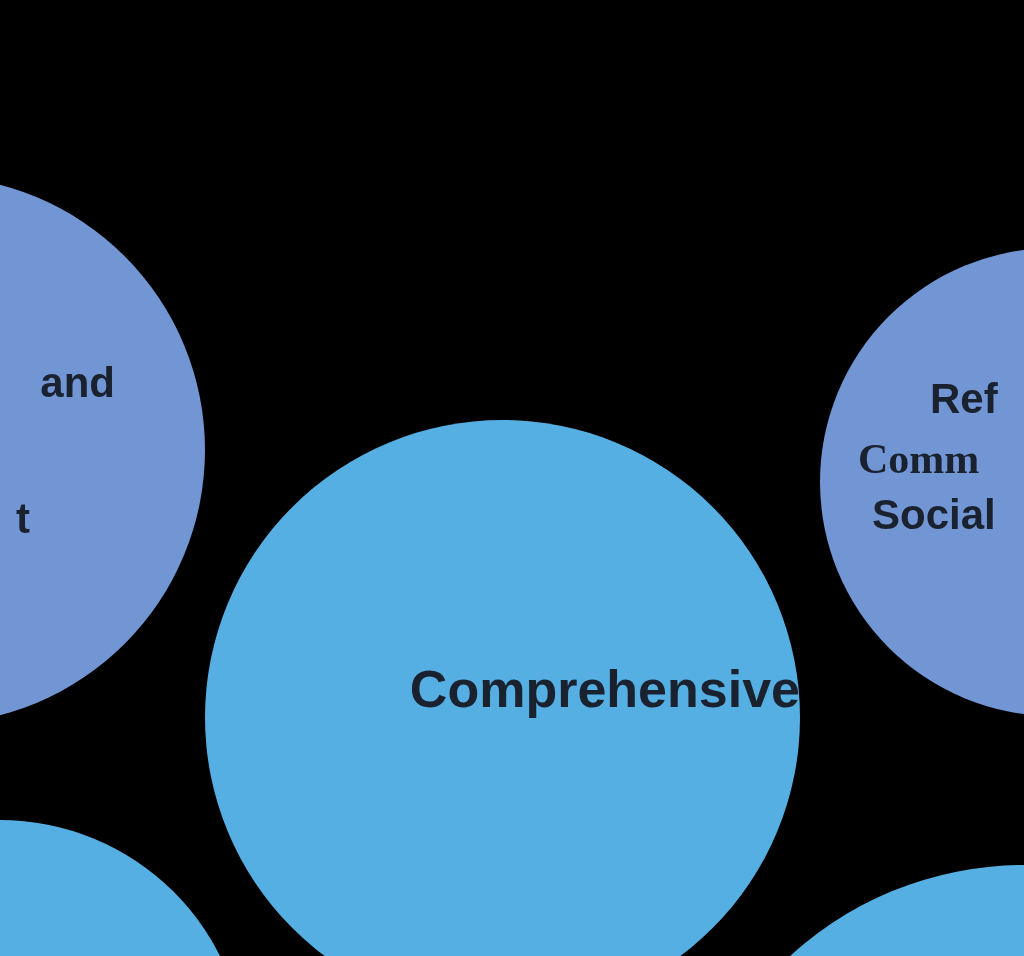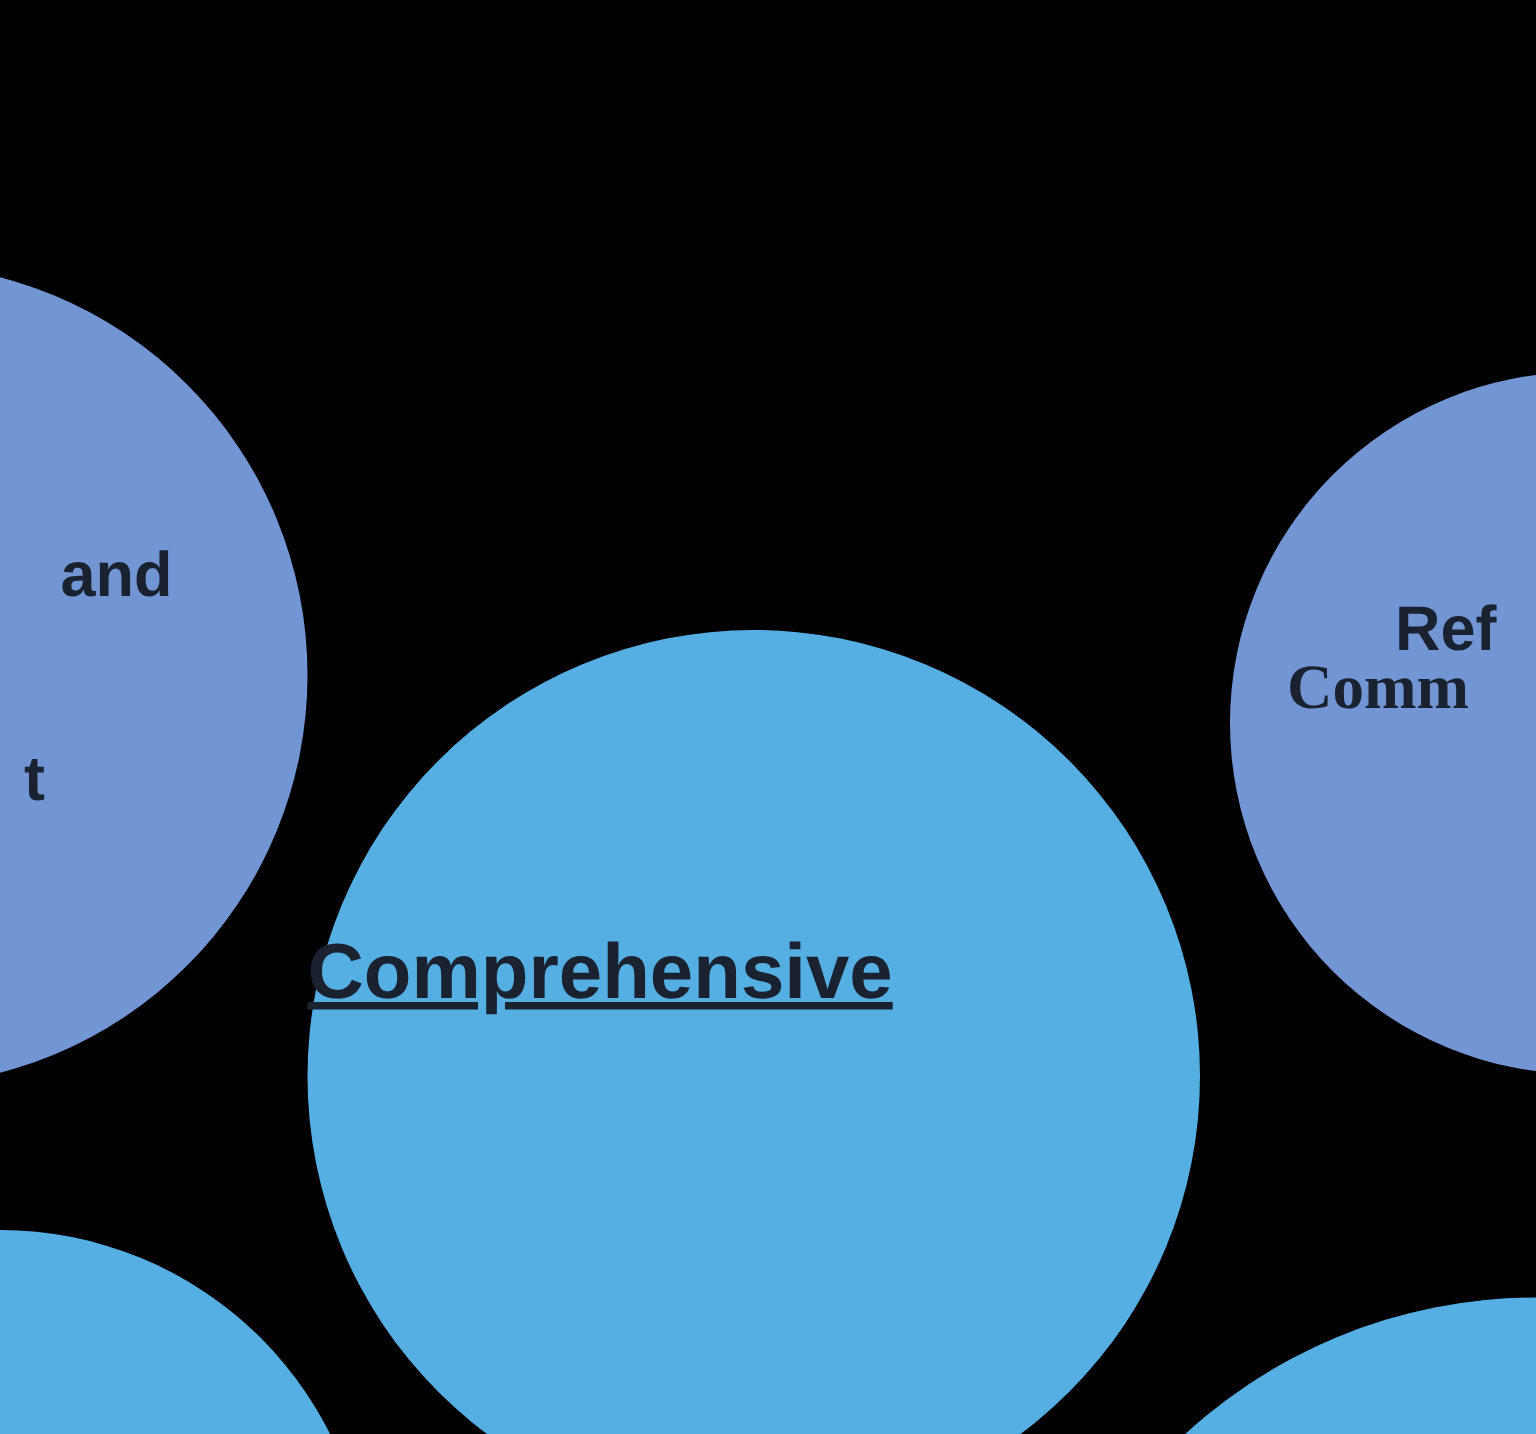--- a/index.html
+++ b/index.html
@@ -30,35 +30,34 @@
   .circle.bottomright { left: 678px;  top: 865px; width: 692px; height: 692px; }
 
   .label {
     position: absolute;
     color: #1A2230;
     font-weight: 700;
     white-space: nowrap;
   }
   .center-label {
     left: 205px;
-    top: 615px;
+    top: 656px;
     width: 595px;
-    text-align: left;
+    text-align: right;
     font-size: 52px;
     line-height: 66px;
-    text-decoration: underline;
   }
   .frag {
     font-size: 42px;
     line-height: 46px;
   }
   
   .frag-left-1  { left: -200px; top: 360px; width: 315px; text-align: right; }
   .frag-left-2  { left: -200px; top: 496px; width: 230px; text-align: right; }
-  .frag-right-1 { left: 930px;  top: 376px; text-align: left; margin-top: 20px; }
+  .frag-right-1 { left: 930px;  top: 376px; text-align: left; }
   .frag-right-2 { left: 858px;  top: 436px; text-align: left; font-family: Liberation Serif, serif; }
   .frag-right-3 { left: 872px;  top: 492px; text-align: left; }
 </style>
 </head>
 <body>
 
 <div class="canvas">
 
   <div class="circle secondary left"></div>
   <div class="circle secondary right"></div>
@@ -69,14 +68,15 @@
 
   <div class="label center-label">
     <div>Comprehensive</div>
   </div>
 
   <div class="label frag frag-left-1">and</div>
   <div class="label frag frag-left-2">t</div>
 
   <div class="label frag frag-right-1">Ref</div>
   <div class="label frag frag-right-2">Comm</div>
+  <div class="label frag frag-right-3">Social</div>
 
 </div>
 
 </body></html>

